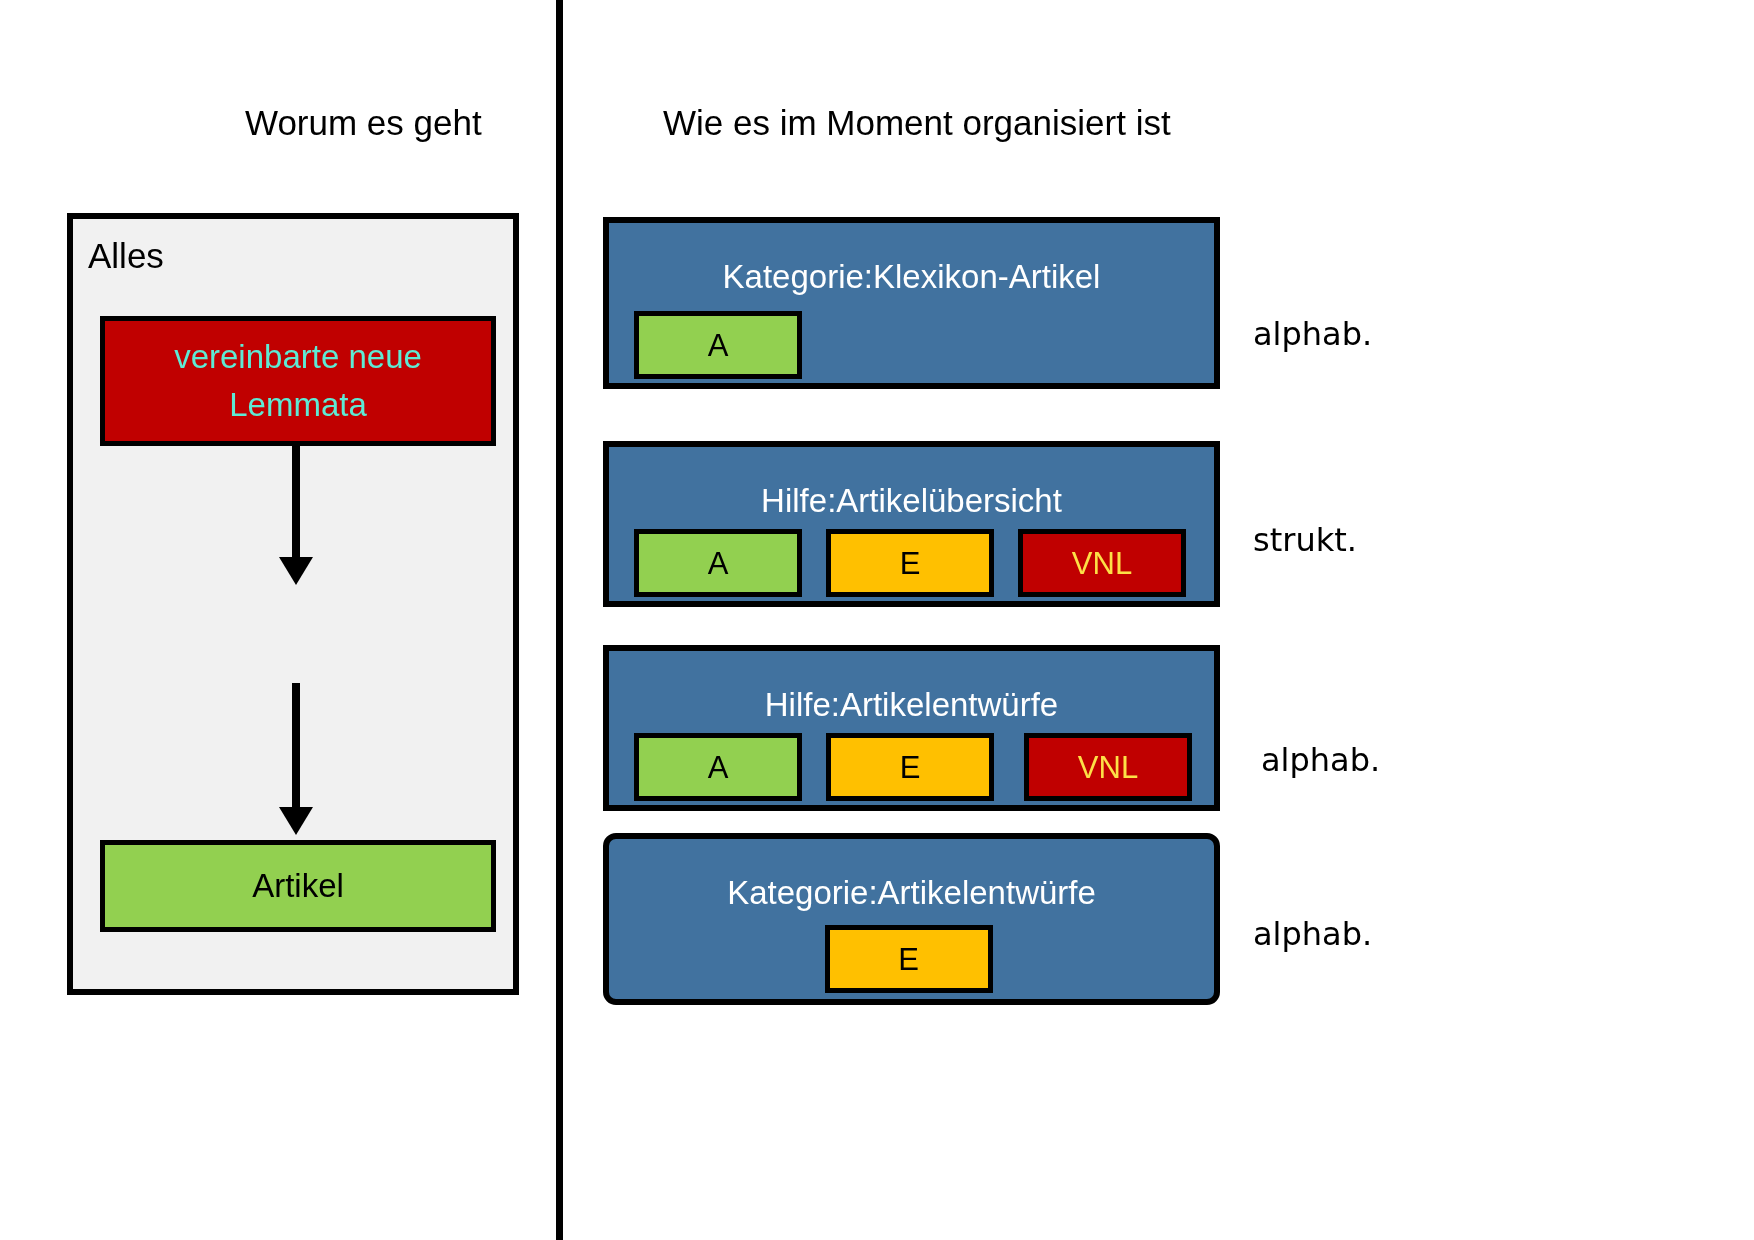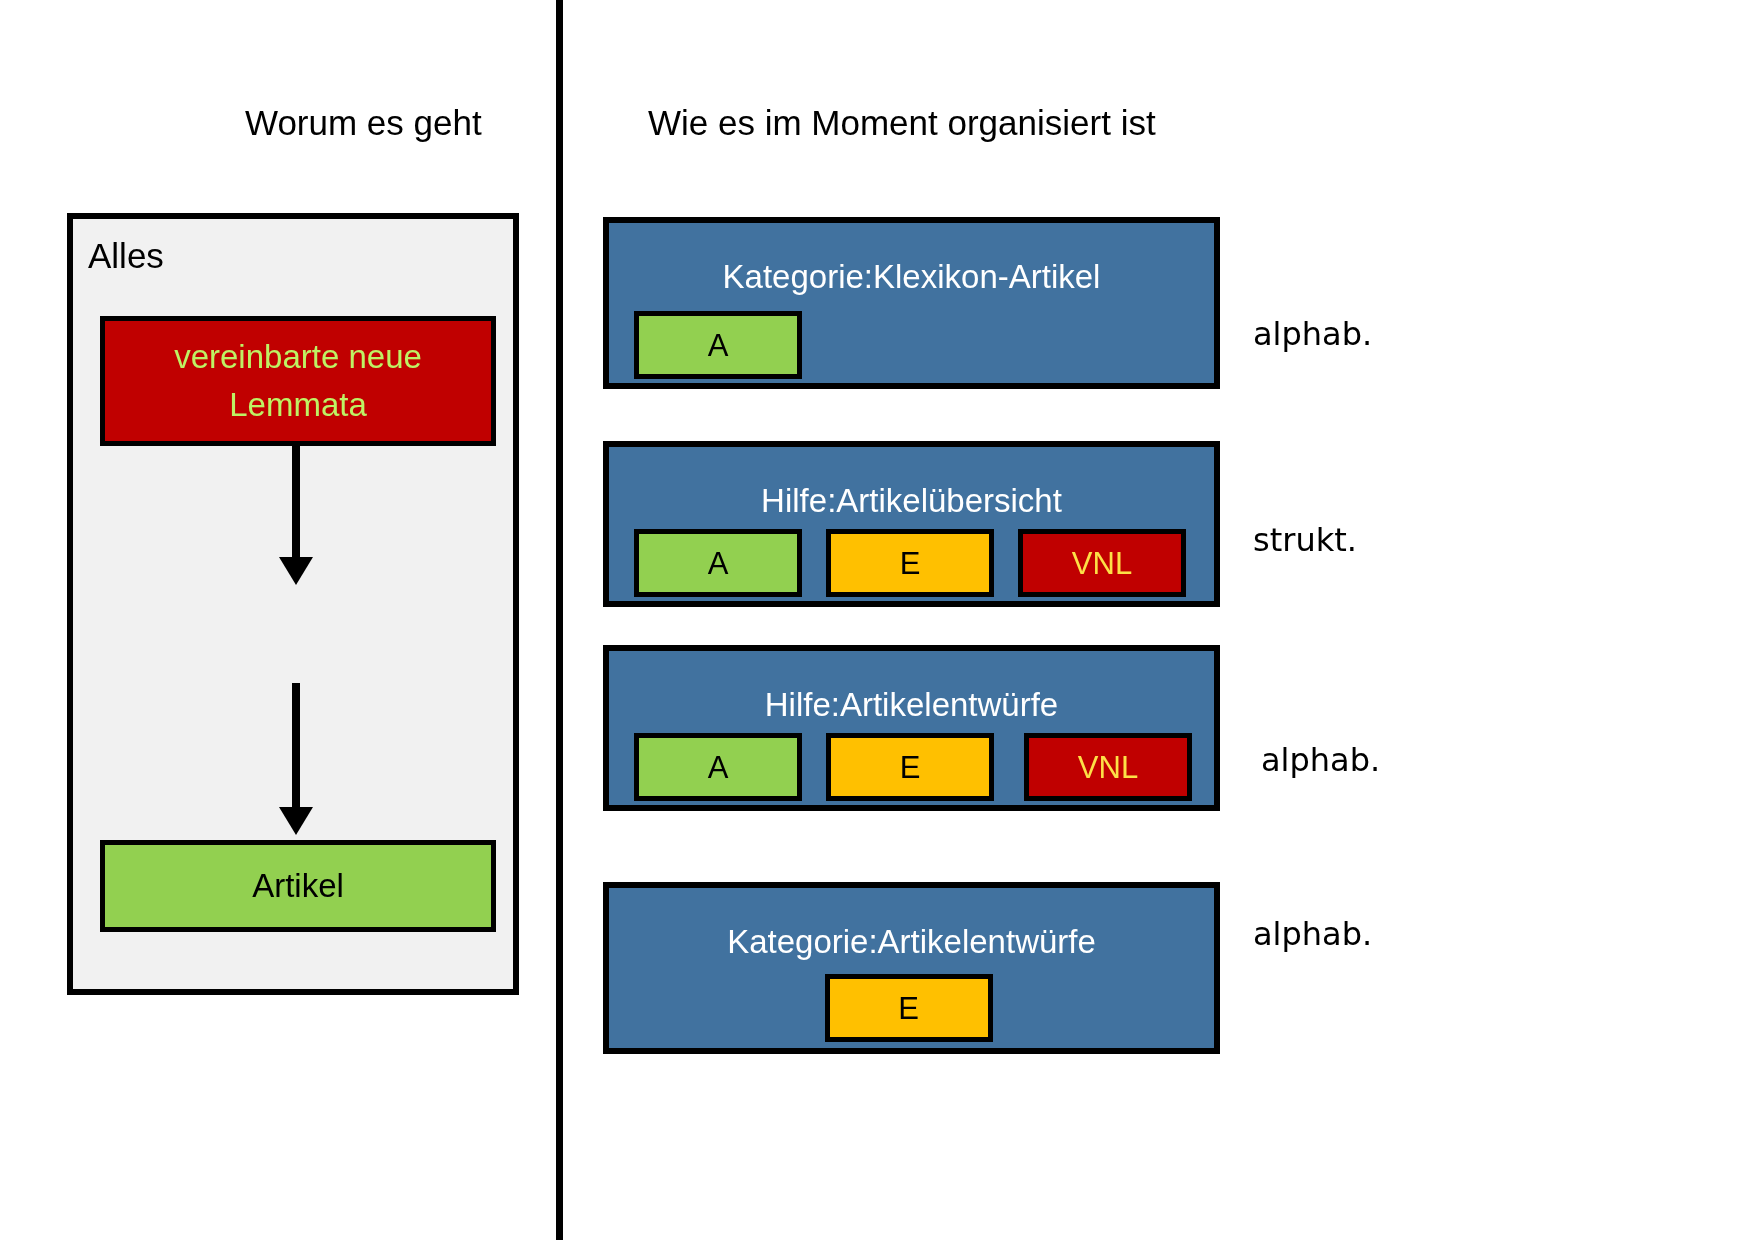--- a/index.html
+++ b/index.html
@@ -34,21 +34,21 @@
 
   
   .col-heading {
     position: absolute;
     font-size: 35px;
     color: #000000;
     white-space: nowrap;
     line-height: 1;
   }
   #heading-left  { left: 245px; top: 105px; }
-  #heading-right { left: 648px; top: 105px; }
+  #heading-right { left: 663px; top: 105px; }
 
   
   .alles-box {
     position: absolute;
     left: 67px;
     top: 213px;
     width: 452px;
     height: 782px;
     background: #F1F1F1;
     border: 6px solid #000000;
@@ -74,21 +74,21 @@
     align-items: center;
     justify-content: center;
     text-align: center;
     font-size: 33px;
     line-height: 1.45;
   }
   #box-lemmata {
     top: 97px;
     height: 130px;
     background: #C00000;
-    color: #bef264;
+    color: #5eead4;
   }
   #box-entwuerfe {
     top: 372px;
     height: 92px;
     background: #FFC000;
     color: #000000;
   }
   #box-artikel {
     top: 621px;
     height: 92px;
@@ -163,21 +163,21 @@
   #panel-2 .chip-row { padding-left: 25px; margin-top: 12px; gap: 24px; }
   #panel-2 .chip { width: 168px; }
 
   
   #panel-3 { top: 645px; height: 166px; }
   #panel-3 .chip-row { padding-left: 25px; margin-top: 12px; gap: 24px; }
   #panel-3 .chip { width: 168px; }
   #panel-3 .chip.vnl { margin-left: 6px; }
 
   
-  #panel-4 { top: 882px; height: 172px; }
+  #panel-4 { top: 833px; height: 172px; border-radius: 13px; }
   #panel-4 .chip-row { justify-content: center; margin-top: 16px; padding-right: 6px; }
   #panel-4 .chip { width: 168px; }
 
   
   .sort-label {
     position: absolute;
     font-family: "DejaVu Sans", sans-serif;
     font-size: 32px;
     color: #000000;
     line-height: 1;

